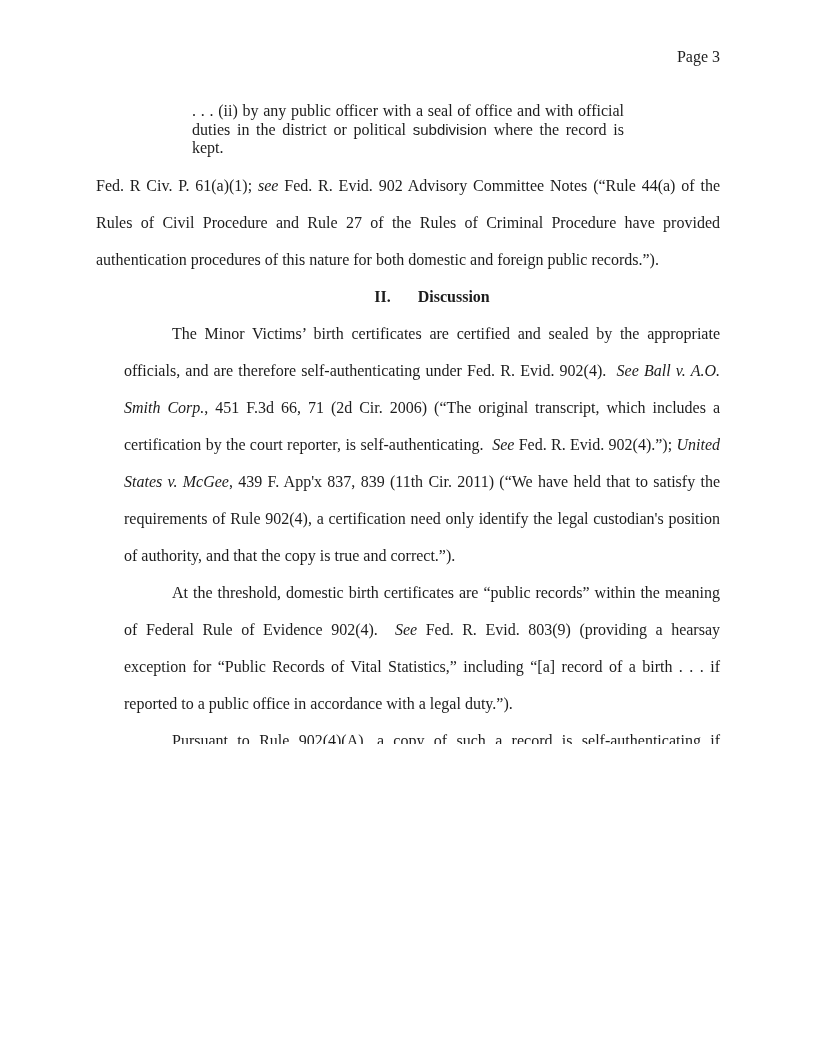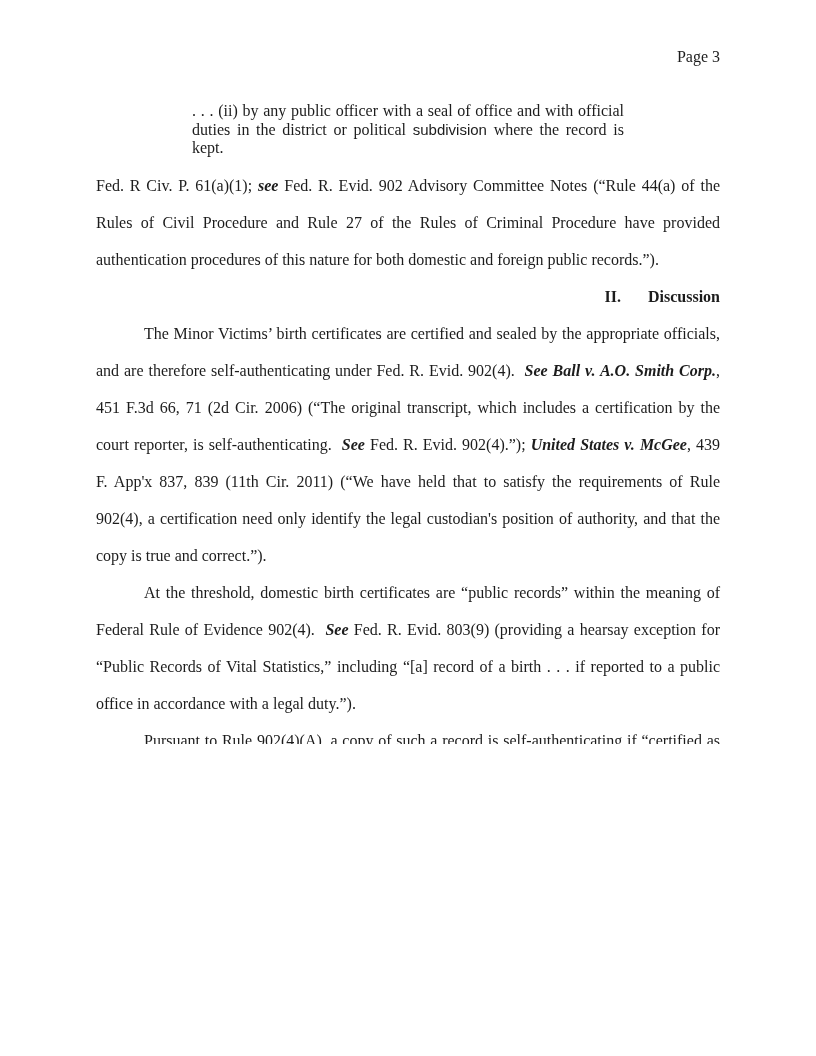--- a/index.html
+++ b/index.html
@@ -35,31 +35,32 @@
   .body-flow {
     margin-top: 9px;
     line-height: 37px;
     text-align: justify;
   }
   p.para {
     margin: 0;
   }
   p.indent {
     text-indent: 48px;
+    margin-left: 28px;
   }
   p.heading {
     text-indent: 48px;
     font-weight: bold;
-    text-align: right;
+    text-align: center;
   }
   .heading-tab {
     display: inline-block;
     width: 27px;
   }
-  .seg-i { font-style: italic; font-weight: bold; }
+  .seg-i { font-style: italic; }
   .seg-sans {
     font-family: "Liberation Sans", sans-serif;
     font-size: 15px;
   }
 </style>
 </head>
 <body>
 
 <div class="page">
 

